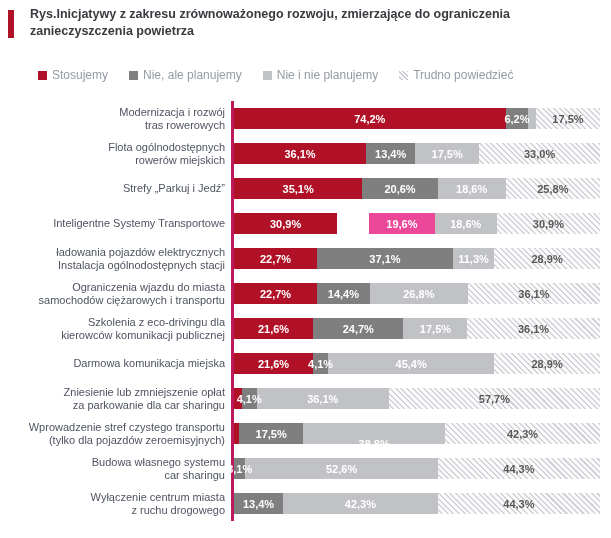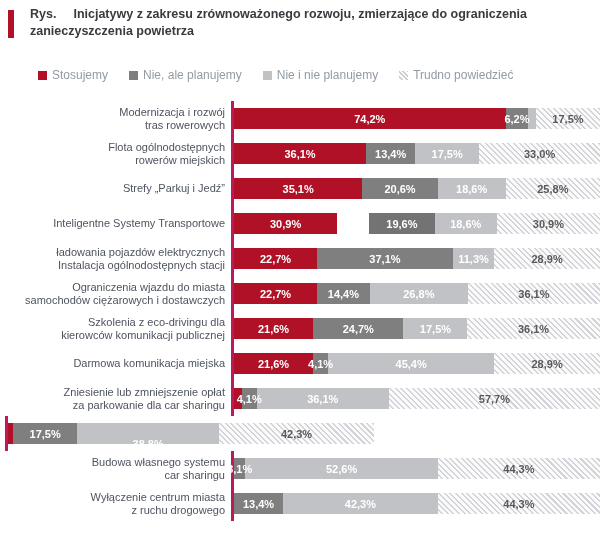--- a/index.html
+++ b/index.html
@@ -17,21 +17,21 @@
     padding-left: 22px; box-sizing: border-box;
   }
   .fig-accent {
     position: absolute; left: 0; top: 4px;
     width: 6px; height: 28px; background: #b01127;
   }
   .fig-title {
     margin: 0; font-size: 12.5px; font-weight: bold;
     color: #3a3a40; line-height: 17px;
   }
-  .fig-label { margin-right: 17px; }
+  .fig-label { }
 
   
   .legend {
     position: absolute; left: 38px; top: 68px;
     display: flex; align-items: center; gap: 21px;
     font-size: 12px; color: #939ba4; white-space: nowrap;
   }
   .legend-item { display: flex; align-items: center; gap: 5px; }
   .swatch { width: 9px; height: 9px; display: inline-block; background: #ccc; }
 
@@ -161,21 +161,21 @@
     </div>
     <div class="chart-row">
       <div class="cat-label">
         <span>Inteligentne Systemy Transportowe</span>
       </div>
       <div class="bar-track">
         <div class="bar-stack">
           <div class="bar-seg" style="background: rgb(176, 17, 39); width: 30.9%;">
             <span class="seg-label" style="color: rgb(255, 255, 255);">30,9%</span>
           </div>
-          <div class="bar-seg" style="background: #737373; width: 19.6%; margin-left: 32px;">
+          <div class="bar-seg" style="background: #ec4899; width: 19.6%; margin-left: 32px;">
             <span class="seg-label" style="color: rgb(255, 255, 255);">19,6%</span>
           </div>
           <div class="bar-seg" style="background: rgb(193, 194, 197); width: 18.6%;">
             <span class="seg-label" style="color: rgb(255, 255, 255);">18,6%</span>
           </div>
           <div class="bar-seg hatch" style="width: 30.9%;">
             <span class="seg-label" style="color: rgb(89, 89, 89);">30,9%</span>
           </div>
         </div>
       </div>
@@ -198,21 +198,21 @@
           </div>
           <div class="bar-seg hatch" style="width: 28.9%;">
             <span class="seg-label" style="color: rgb(89, 89, 89);">28,9%</span>
           </div>
         </div>
       </div>
     </div>
     <div class="chart-row">
       <div class="cat-label">
         <span>Ograniczenia wjazdu do miasta</span>
-        <span>samochodów ciężarowych i dostawczych</span>
+        <span>samochodów ciężarowych i transportu</span>
       </div>
       <div class="bar-track">
         <div class="bar-stack">
           <div class="bar-seg" style="background: rgb(176, 17, 39); width: 22.7%;">
             <span class="seg-label" style="color: rgb(255, 255, 255);">22,7%</span>
           </div>
           <div class="bar-seg" style="background: rgb(127, 127, 127); width: 14.4%;">
             <span class="seg-label" style="color: rgb(255, 255, 255);">14,4%</span>
           </div>
           <div class="bar-seg" style="background: rgb(193, 194, 197); width: 26.8%;">
@@ -281,20 +281,24 @@
           <div class="bar-seg" style="background: rgb(193, 194, 197); width: 36.1%;">
             <span class="seg-label" style="color: rgb(255, 255, 255);">36,1%</span>
           </div>
           <div class="bar-seg hatch" style="width: 57.7%;">
             <span class="seg-label" style="color: rgb(89, 89, 89);">57,7%</span>
           </div>
         </div>
       </div>
     </div>
     <div class="chart-row">
+      <div class="cat-label">
+        <span>Wprowadzenie stref czystego transportu</span>
+        <span>(tylko dla pojazdów zeroemisyjnych)</span>
+      </div>
       <div class="bar-track">
         <div class="bar-stack">
           <div class="bar-seg" style="background: rgb(176, 17, 39); width: 1.4%;"></div>
           <div class="bar-seg" style="background: rgb(127, 127, 127); width: 17.5%;">
             <span class="seg-label" style="color: rgb(255, 255, 255);">17,5%</span>
           </div>
           <div class="bar-seg" style="background: rgb(193, 194, 197); width: 38.8%;">
             <span class="seg-label" style="color: rgb(255, 255, 255); margin-top: 20px;">38,8%</span>
           </div>
           <div class="bar-seg hatch" style="width: 42.3%;">

